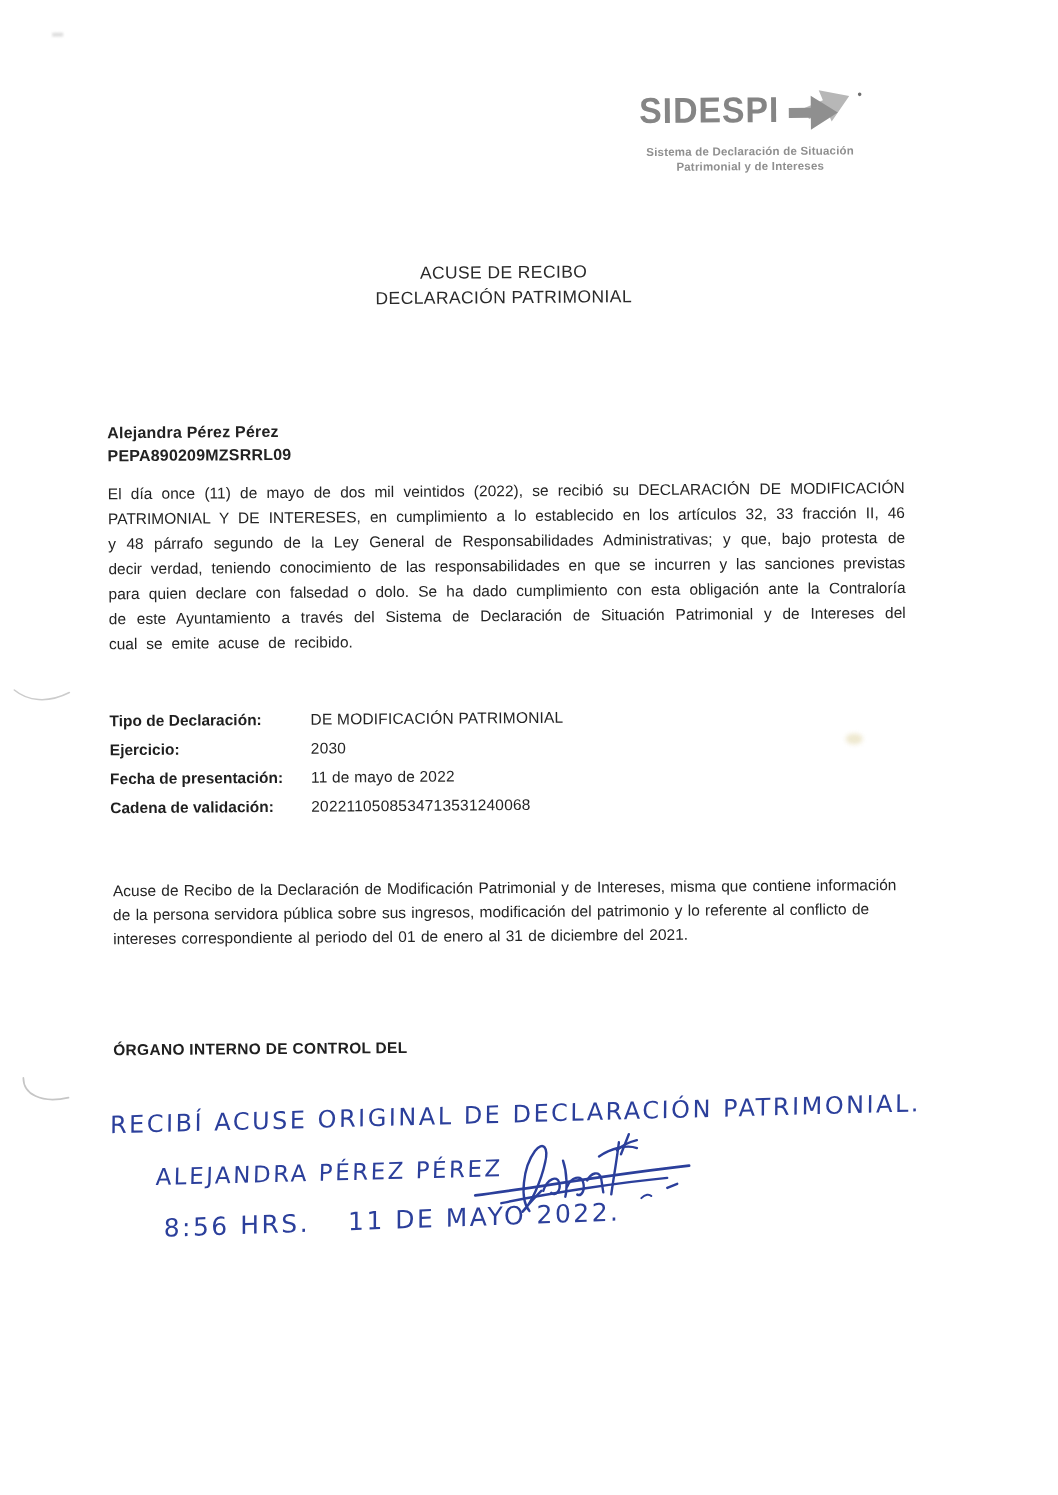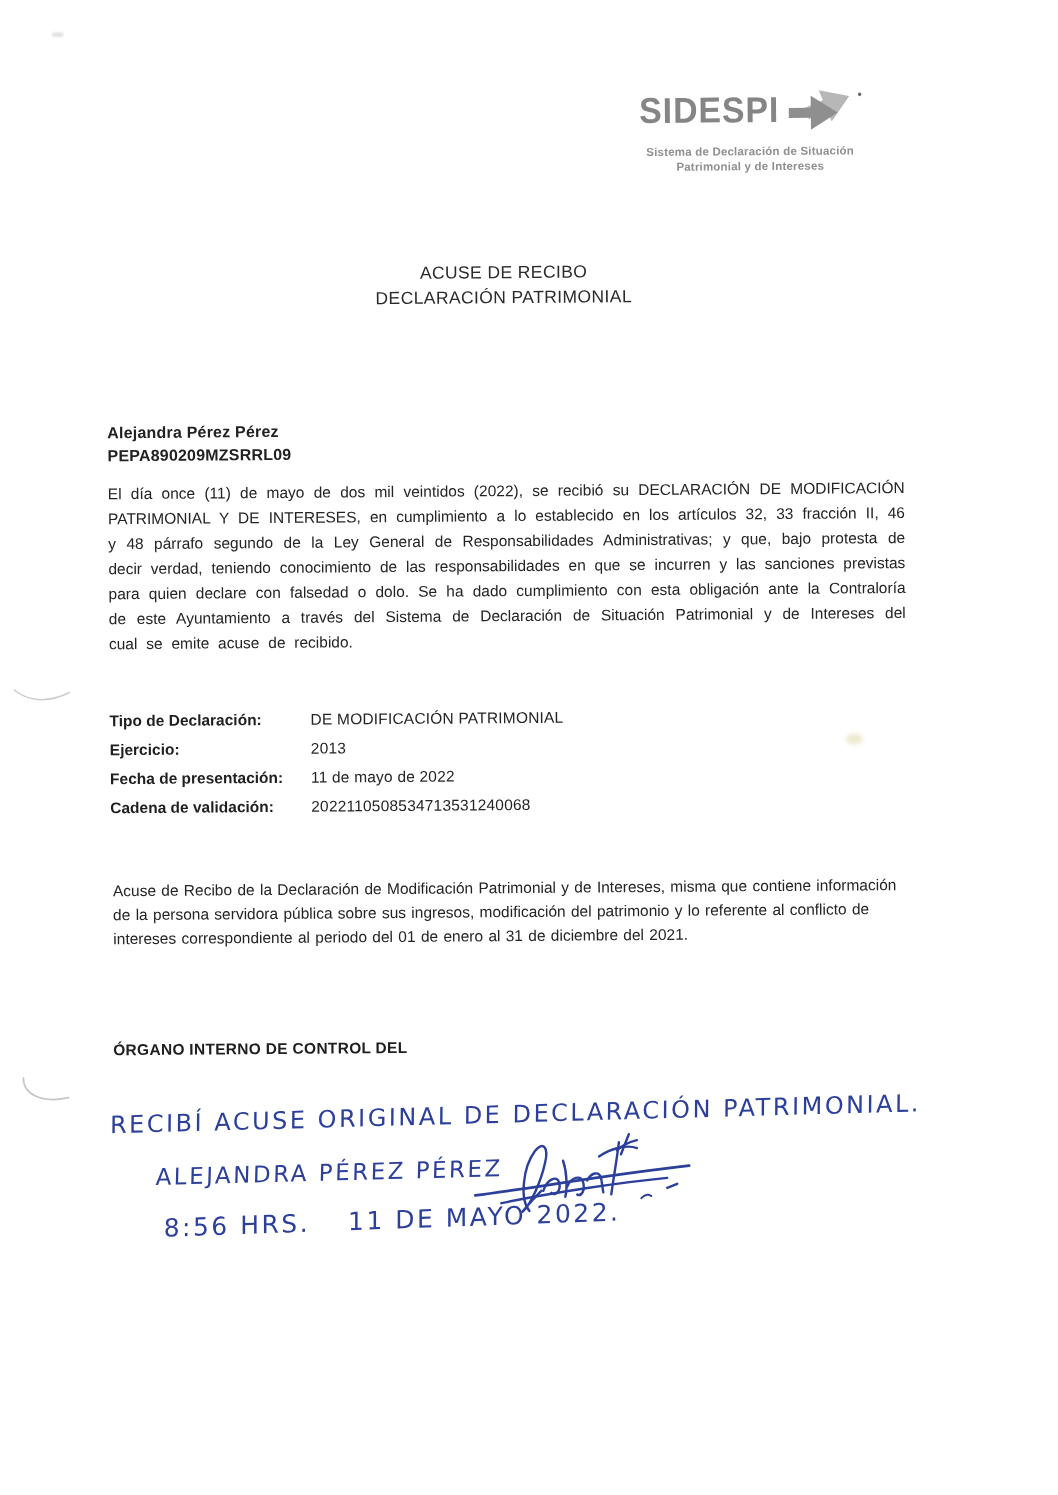--- a/index.html
+++ b/index.html
@@ -224,21 +224,21 @@
 
     <p class="body-par">El día once (11) de mayo de dos mil veintidos (2022), se recibió su DECLARACIÓN DE MODIFICACIÓN PATRIMONIAL Y DE INTERESES, en cumplimiento a lo establecido en los artículos 32, 33 fracción II, 46 y 48 párrafo segundo de la Ley General de Responsabilidades Administrativas; y que, bajo protesta de decir verdad, teniendo conocimiento de las responsabilidades en que se incurren y las sanciones previstas para quien declare con falsedad o dolo. Se ha dado cumplimiento con esta obligación ante la Contraloría de este Ayuntamiento a través del Sistema de Declaración de Situación Patrimonial y de Intereses del cual se emite acuse de recibido.</p>
 
     <div class="details">
       <div class="row">
         <span class="label">Tipo de Declaración:</span>
         <span class="value">DE MODIFICACIÓN PATRIMONIAL</span>
       </div>
       <div class="row">
         <span class="label">Ejercicio:</span>
-        <span class="value">2013</span>
+        <span class="value">2030</span>
       </div>
       <div class="row">
         <span class="label">Fecha de presentación:</span>
         <span class="value">11 de mayo de 2022</span>
       </div>
       <div class="row">
         <span class="label">Cadena de validación:</span>
         <span class="value">2022110508534713531240068</span>
       </div>
     </div>

